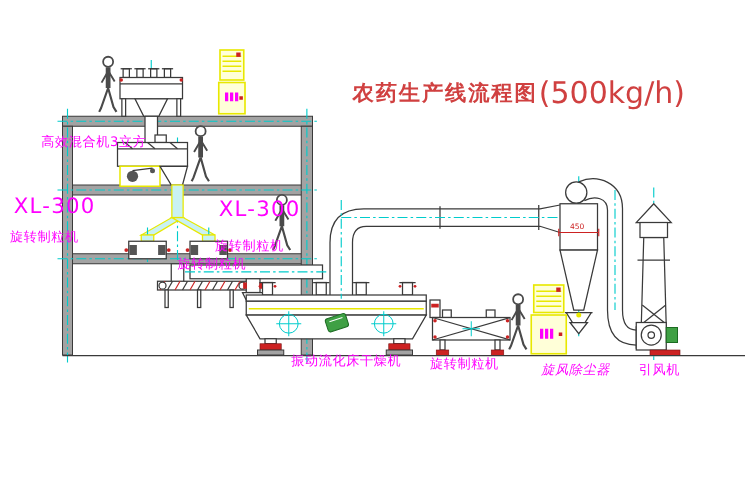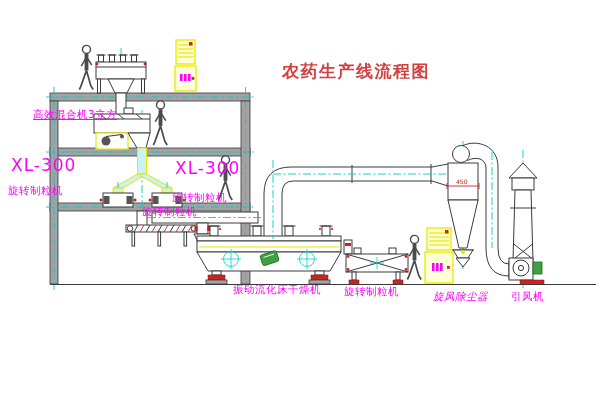--- a/index.html
+++ b/index.html
@@ -287,23 +287,24 @@
   <use href="#person" x="215" y="155" width="21" height="48"></use>
   <use href="#person" x="404" y="234" width="21" height="49"></use>
 
   <g>
     <line class="ln" x1="50" y1="284.5" x2="596" y2="284.5" stroke-width="1.6"></line>
   </g>
 </svg>
 
 <div id="title">
   <span class="t-cn">农药生产线流程图</span>
+  <span class="t-cap">(500kg/h)</span>
 </div>
 
-<div class="lbl" style="left:33px;top:109px;text-decoration:underline;">高效混合机3立方</div>
+<div class="lbl" style="left:33px;top:109px;">高效混合机3立方</div>
 <div class="lbl lbl-lg" style="left:11px;top:157px;">XL-300</div>
 <div class="lbl" style="left:8px;top:185px;">旋转制粒机</div>
 <div class="lbl lbl-lg" style="left:175px;top:160px;">XL-300</div>
 <div class="lbl" style="left:172px;top:192px;">旋转制粒机</div>
 <div class="lbl" style="left:142px;top:206px;">旋转制粒机</div>
 <div class="lbl" style="left:233px;top:284px;">振动流化床干燥机</div>
 <div class="lbl" style="left:344px;top:286px;">旋转制粒机</div>
 <div class="lbl" style="left:433px;top:291px;font-style:italic;">旋风除尘器</div>
 <div class="lbl" style="left:511px;top:291px;text-align:center;">引风机</div>
 <div class="dim" style="left:456px;top:179px;">450</div>

